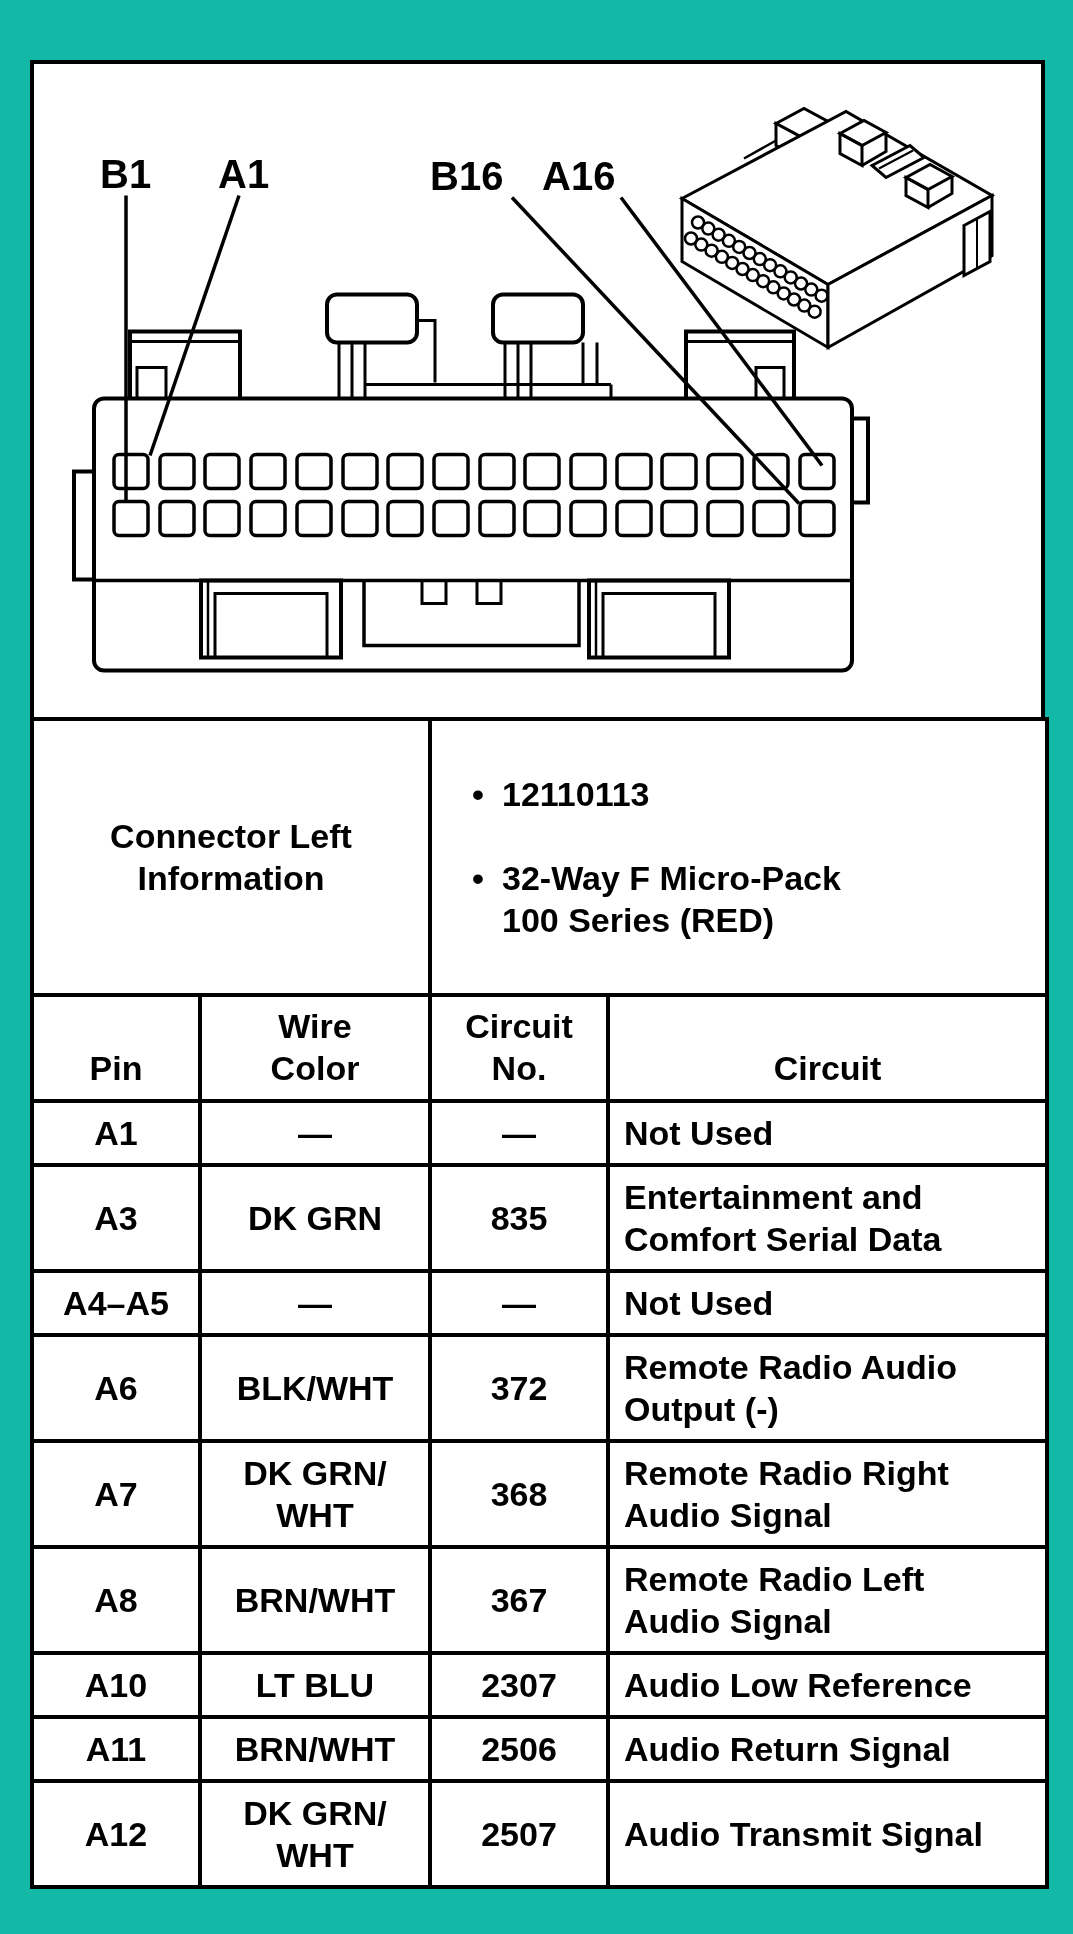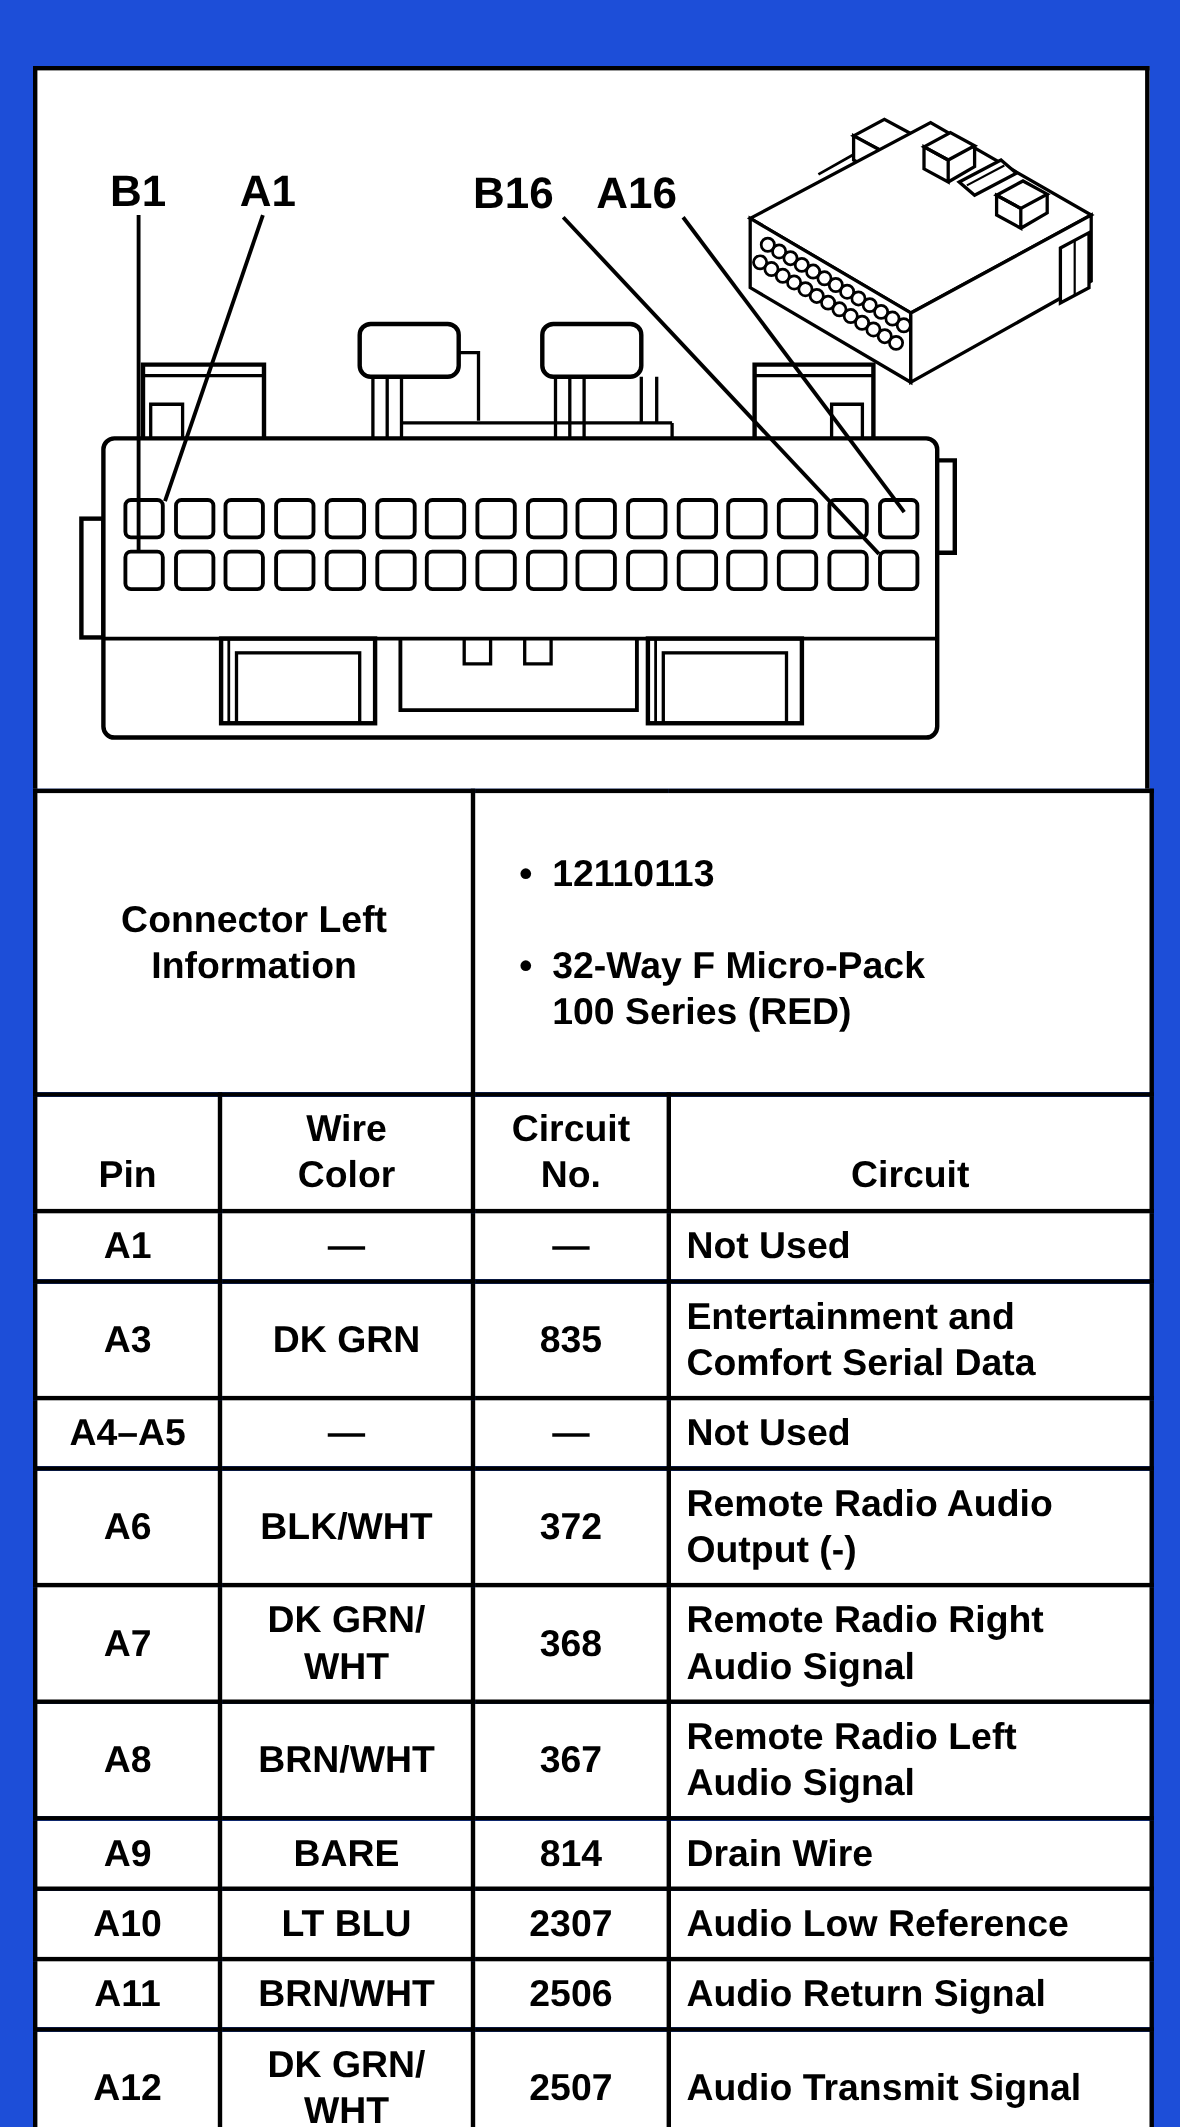--- a/index.html
+++ b/index.html
@@ -1,17 +1,17 @@
 <!DOCTYPE html>
 <html><head>
 <meta charset="utf-8">
 <style>
   * { margin: 0; padding: 0; box-sizing: border-box; }
   body { background: #ffffff; font-family: "Liberation Sans", sans-serif; color: #000; }
-  .page { position: relative; width: 1073px; height: 1934px; background: #1d4ed8; overflow: hidden; }
+  .page { position: relative; width: 1073px; height: 1934px; background: #14b8a6; overflow: hidden; }
 
   .figure-box {
     position: absolute; left: 30px; top: 60px;
     width: 1015px; height: 657px;
     border: 4px solid #000; border-bottom: none;
     background: #fff;
   }
   .figure-box svg { display: block; width: 100%; height: 100%; }
 
   svg text.pinlabel {
@@ -261,26 +261,20 @@
 Audio Signal</td>
         </tr>
         <tr>
           <td class="cell-pin">A8</td>
           <td class="cell-center">BRN/WHT</td>
           <td class="cell-center">367</td>
           <td class="cell-function">Remote Radio Left
 Audio Signal</td>
         </tr>
         <tr>
-          <td class="cell-pin">A9</td>
-          <td class="cell-center">BARE</td>
-          <td class="cell-center">814</td>
-          <td class="cell-function">Drain Wire</td>
-        </tr>
-        <tr>
           <td class="cell-pin">A10</td>
           <td class="cell-center">LT BLU</td>
           <td class="cell-center">2307</td>
           <td class="cell-function">Audio Low Reference</td>
         </tr>
         <tr>
           <td class="cell-pin">A11</td>
           <td class="cell-center">BRN/WHT</td>
           <td class="cell-center">2506</td>
           <td class="cell-function">Audio Return Signal</td>

